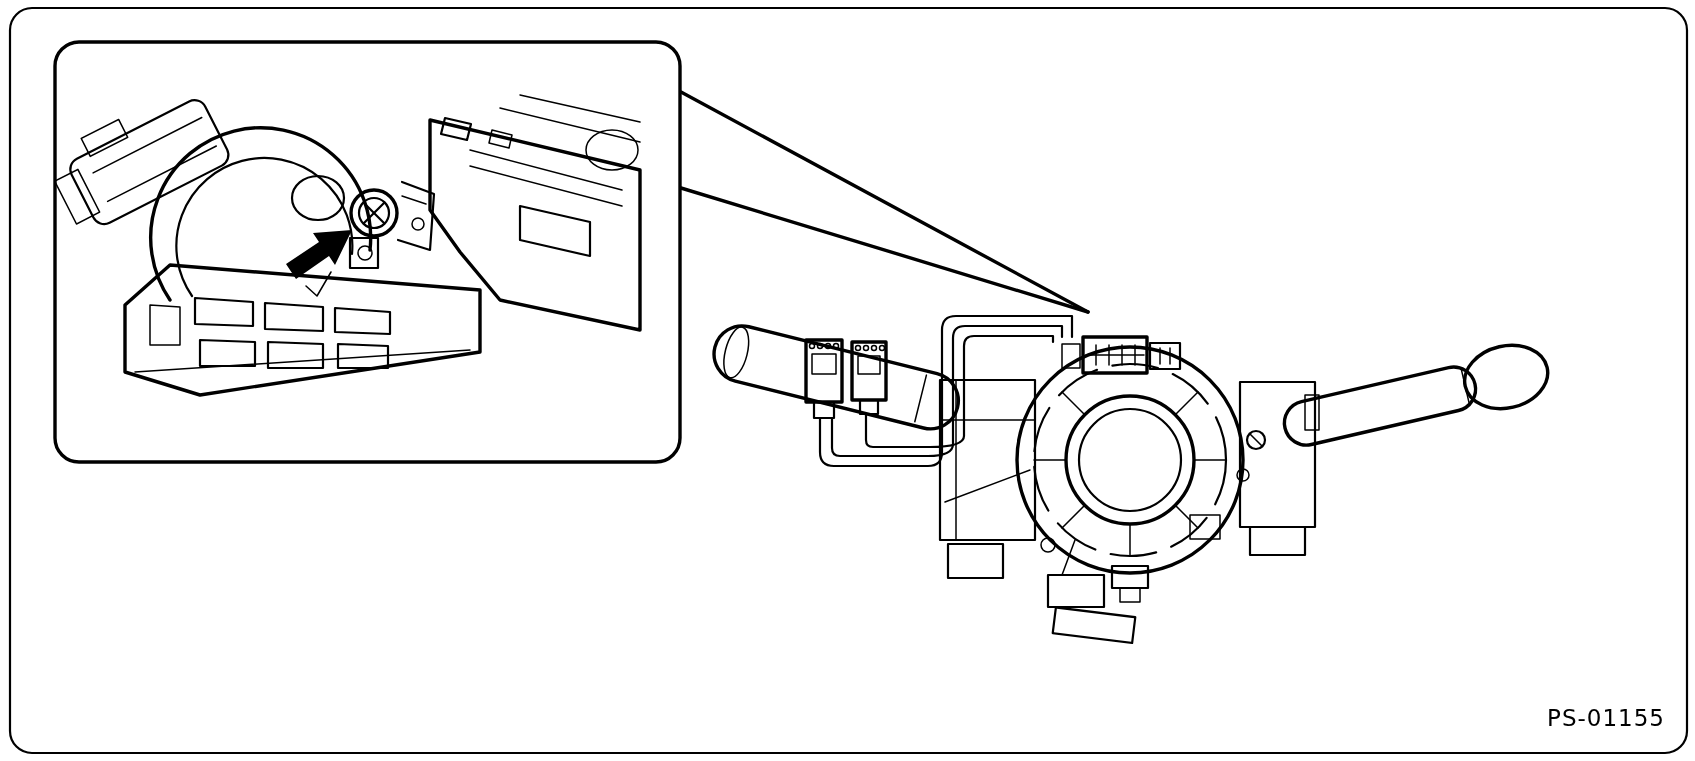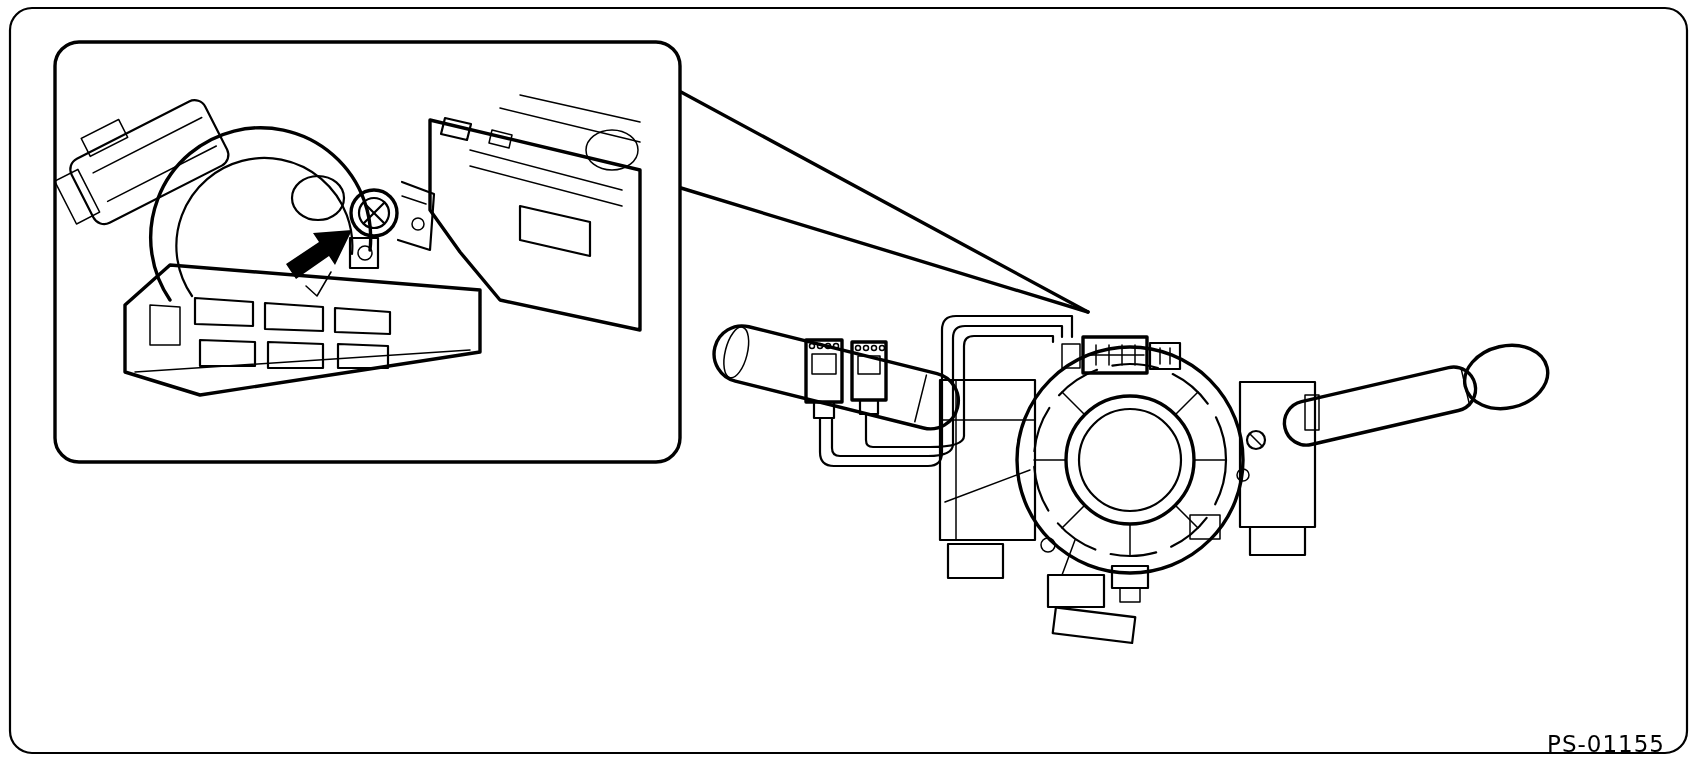--- a/index.html
+++ b/index.html
@@ -15,21 +15,21 @@
     overflow: hidden;
   }
   svg { display: block; }
   .ln       { fill: none; stroke: var(--line, #000); stroke-width: 2.2; stroke-linecap: round; stroke-linejoin: round; }
   .ln-thick { fill: none; stroke: var(--line, #000); stroke-width: 3.4; stroke-linecap: round; stroke-linejoin: round; }
   .ln-thin  { fill: none; stroke: var(--line, #000); stroke-width: 1.5; stroke-linecap: round; stroke-linejoin: round; }
   .solid    { fill: var(--arrow_fill, #000); stroke: none; }
   .figure-label {
     position: absolute;
     right: 30px;
-    bottom: 4px;
+    bottom: 30px;
     font-size: 23px;
     letter-spacing: 1px;
     color: var(--line, #000);
   }
 </style>
 </head>
 <body>
 
 <div class="stage">
 

